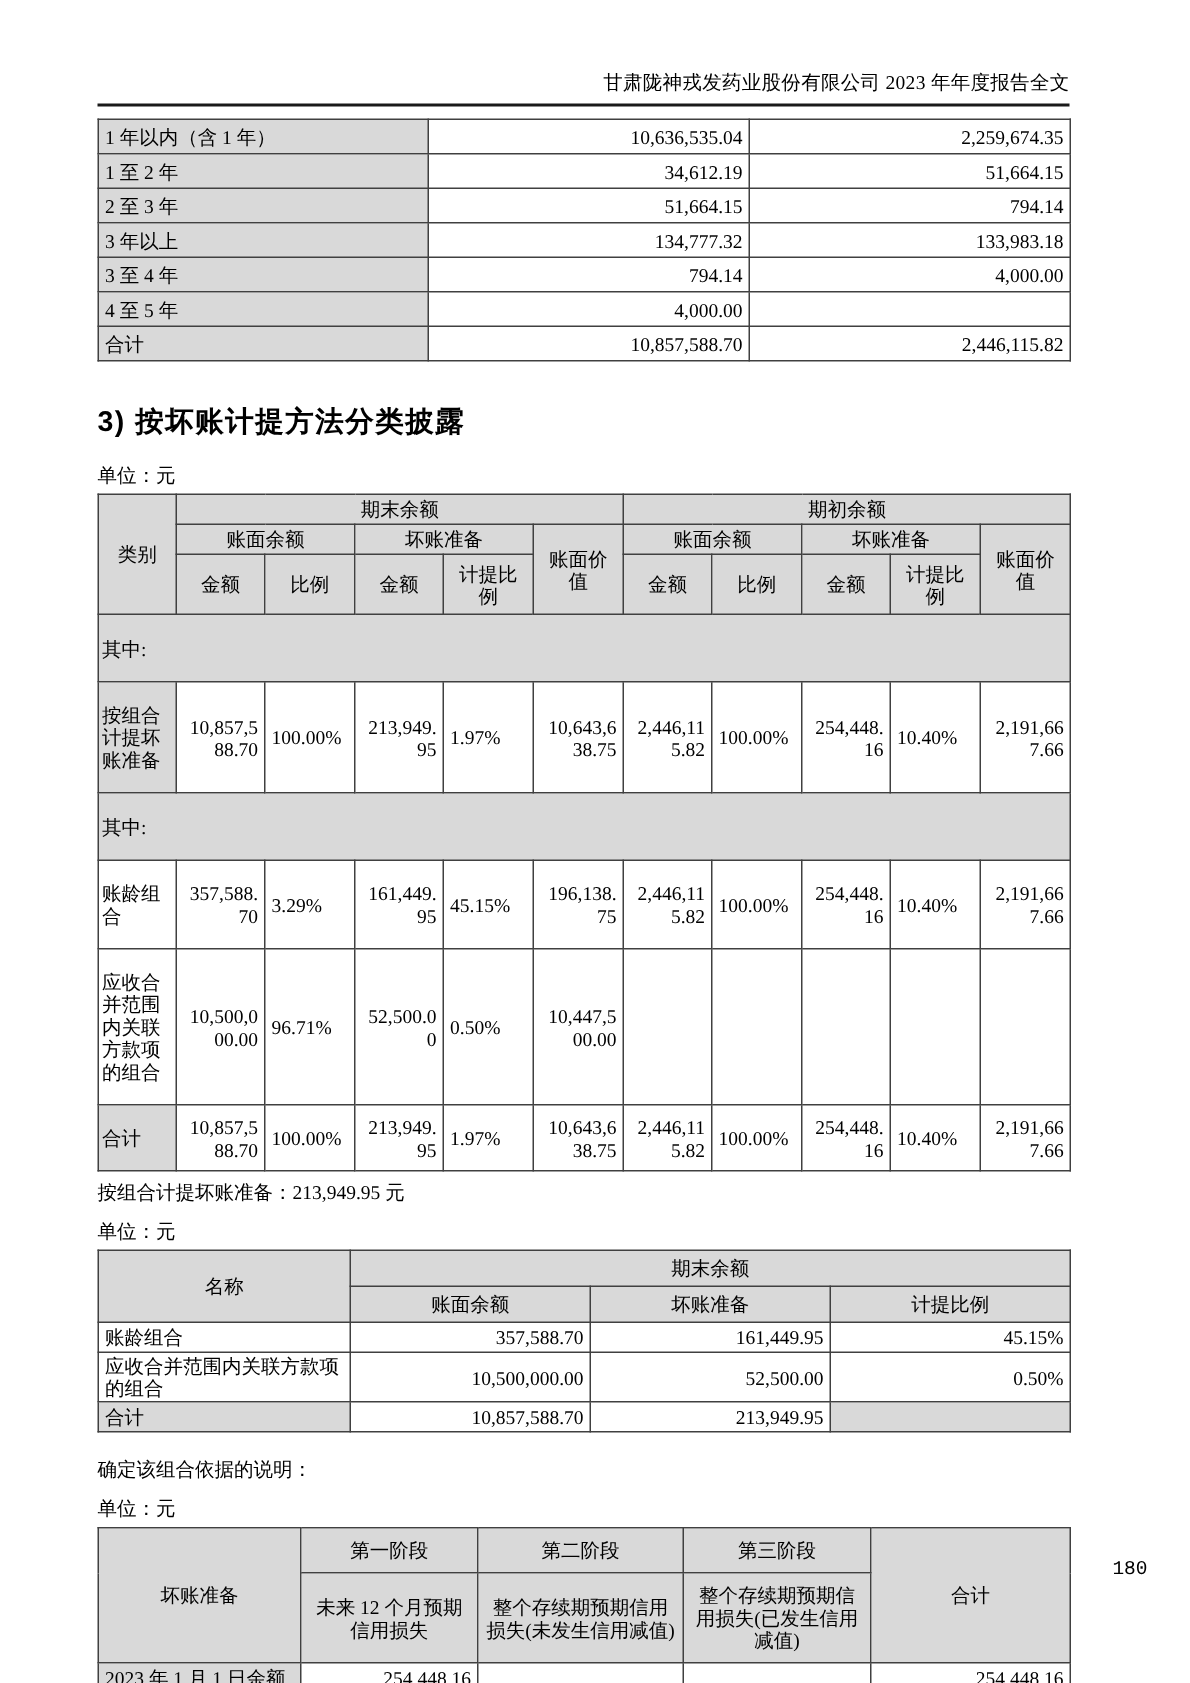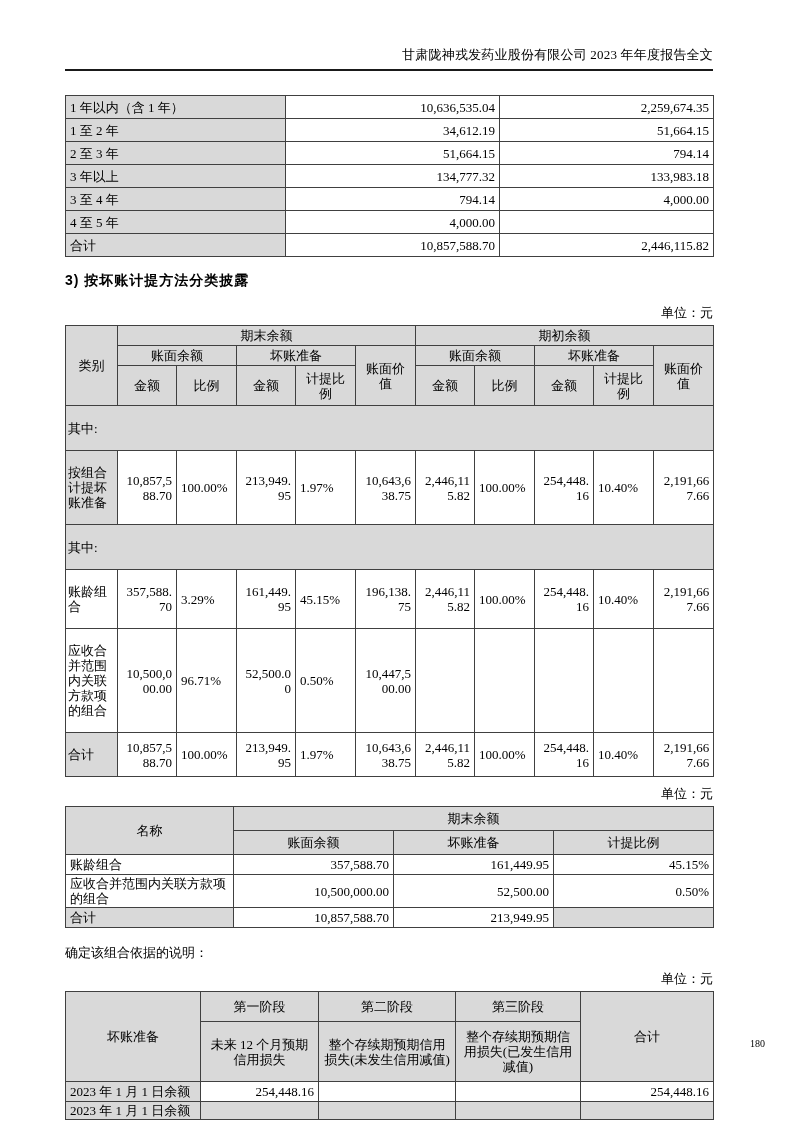--- a/index.html
+++ b/index.html
@@ -18,37 +18,37 @@
     border:1px solid #404040;padding:1px 4px;font-weight:normal;
     vertical-align:middle;line-height:15px;overflow:hidden;
   }
   .gray{background:#d9d9d9;}
   .lbl{text-align:left;}
   .num{text-align:right;word-break:break-all;}
   .pct{word-break:break-all;margin-top:24px;}
   .ctr{text-align:center;}
   .indent{padding-left:26px;}
 
-  .t1{margin-top:24px;}
+  .t1{margin-top:8px;}
   .t1 td{height:20px;}
 
-  .section-heading{margin-top:15px;font-size:14px;font-weight:bold;
+  .section-heading{margin-top:27px;font-size:19px;font-weight:bold;
     font-family:"Liberation Sans","DejaVu Sans",sans-serif;letter-spacing:1px;}
-  .unit-line{font-size:13px;text-align:right;margin-top:14px;margin-bottom:3px;}
+  .unit-line{font-size:13px;margin-top:14px;margin-bottom:3px;}
   .unit-line.tight{margin-top:8px;}
 
   .t2 .among td{height:16px;}
   .t2 .lbl{padding:14px 2px;}
   .note-line{font-size:13px;margin-top:5px;}
   .note-gap{margin-top:16px;}
 
   .t3 th{height:21px;}
   .t4 th{padding:7px 4px;}
 
-  .page-number{position:absolute;right:28px;top:1038px;font-size:10px;}
+  .page-number{position:absolute;right:28px;top:1038px;font-size:13px;font-family:Liberation Mono, monospace;}
 </style>
 </head>
 <body>
 
 <div class="content">
 
   <div class="page-header">
     <div class="header-title">甘肃陇神戎发药业股份有限公司 2023 年年度报告全文</div>
     <div class="header-rule"></div>
   </div>
@@ -193,20 +193,21 @@
       <td class="num">10,643,638.75</td>
       <td class="num">2,446,115.82</td>
       <td class="pct">100.00%</td>
       <td class="num">254,448.16</td>
       <td class="pct">10.40%</td>
       <td class="num">2,191,667.66</td>
     </tr>
   </tbody>
     </table>
 
+  <div class="note-line">按组合计提坏账准备：213,949.95 元</div>
   <div class="unit-line tight">单位：元</div>
 
   <table class="tbl t3">
     <colgroup>
         <col style="width:168px">
         <col style="width:160px">
         <col style="width:160px">
         <col style="width:160px">
       </colgroup>
     <tbody>

